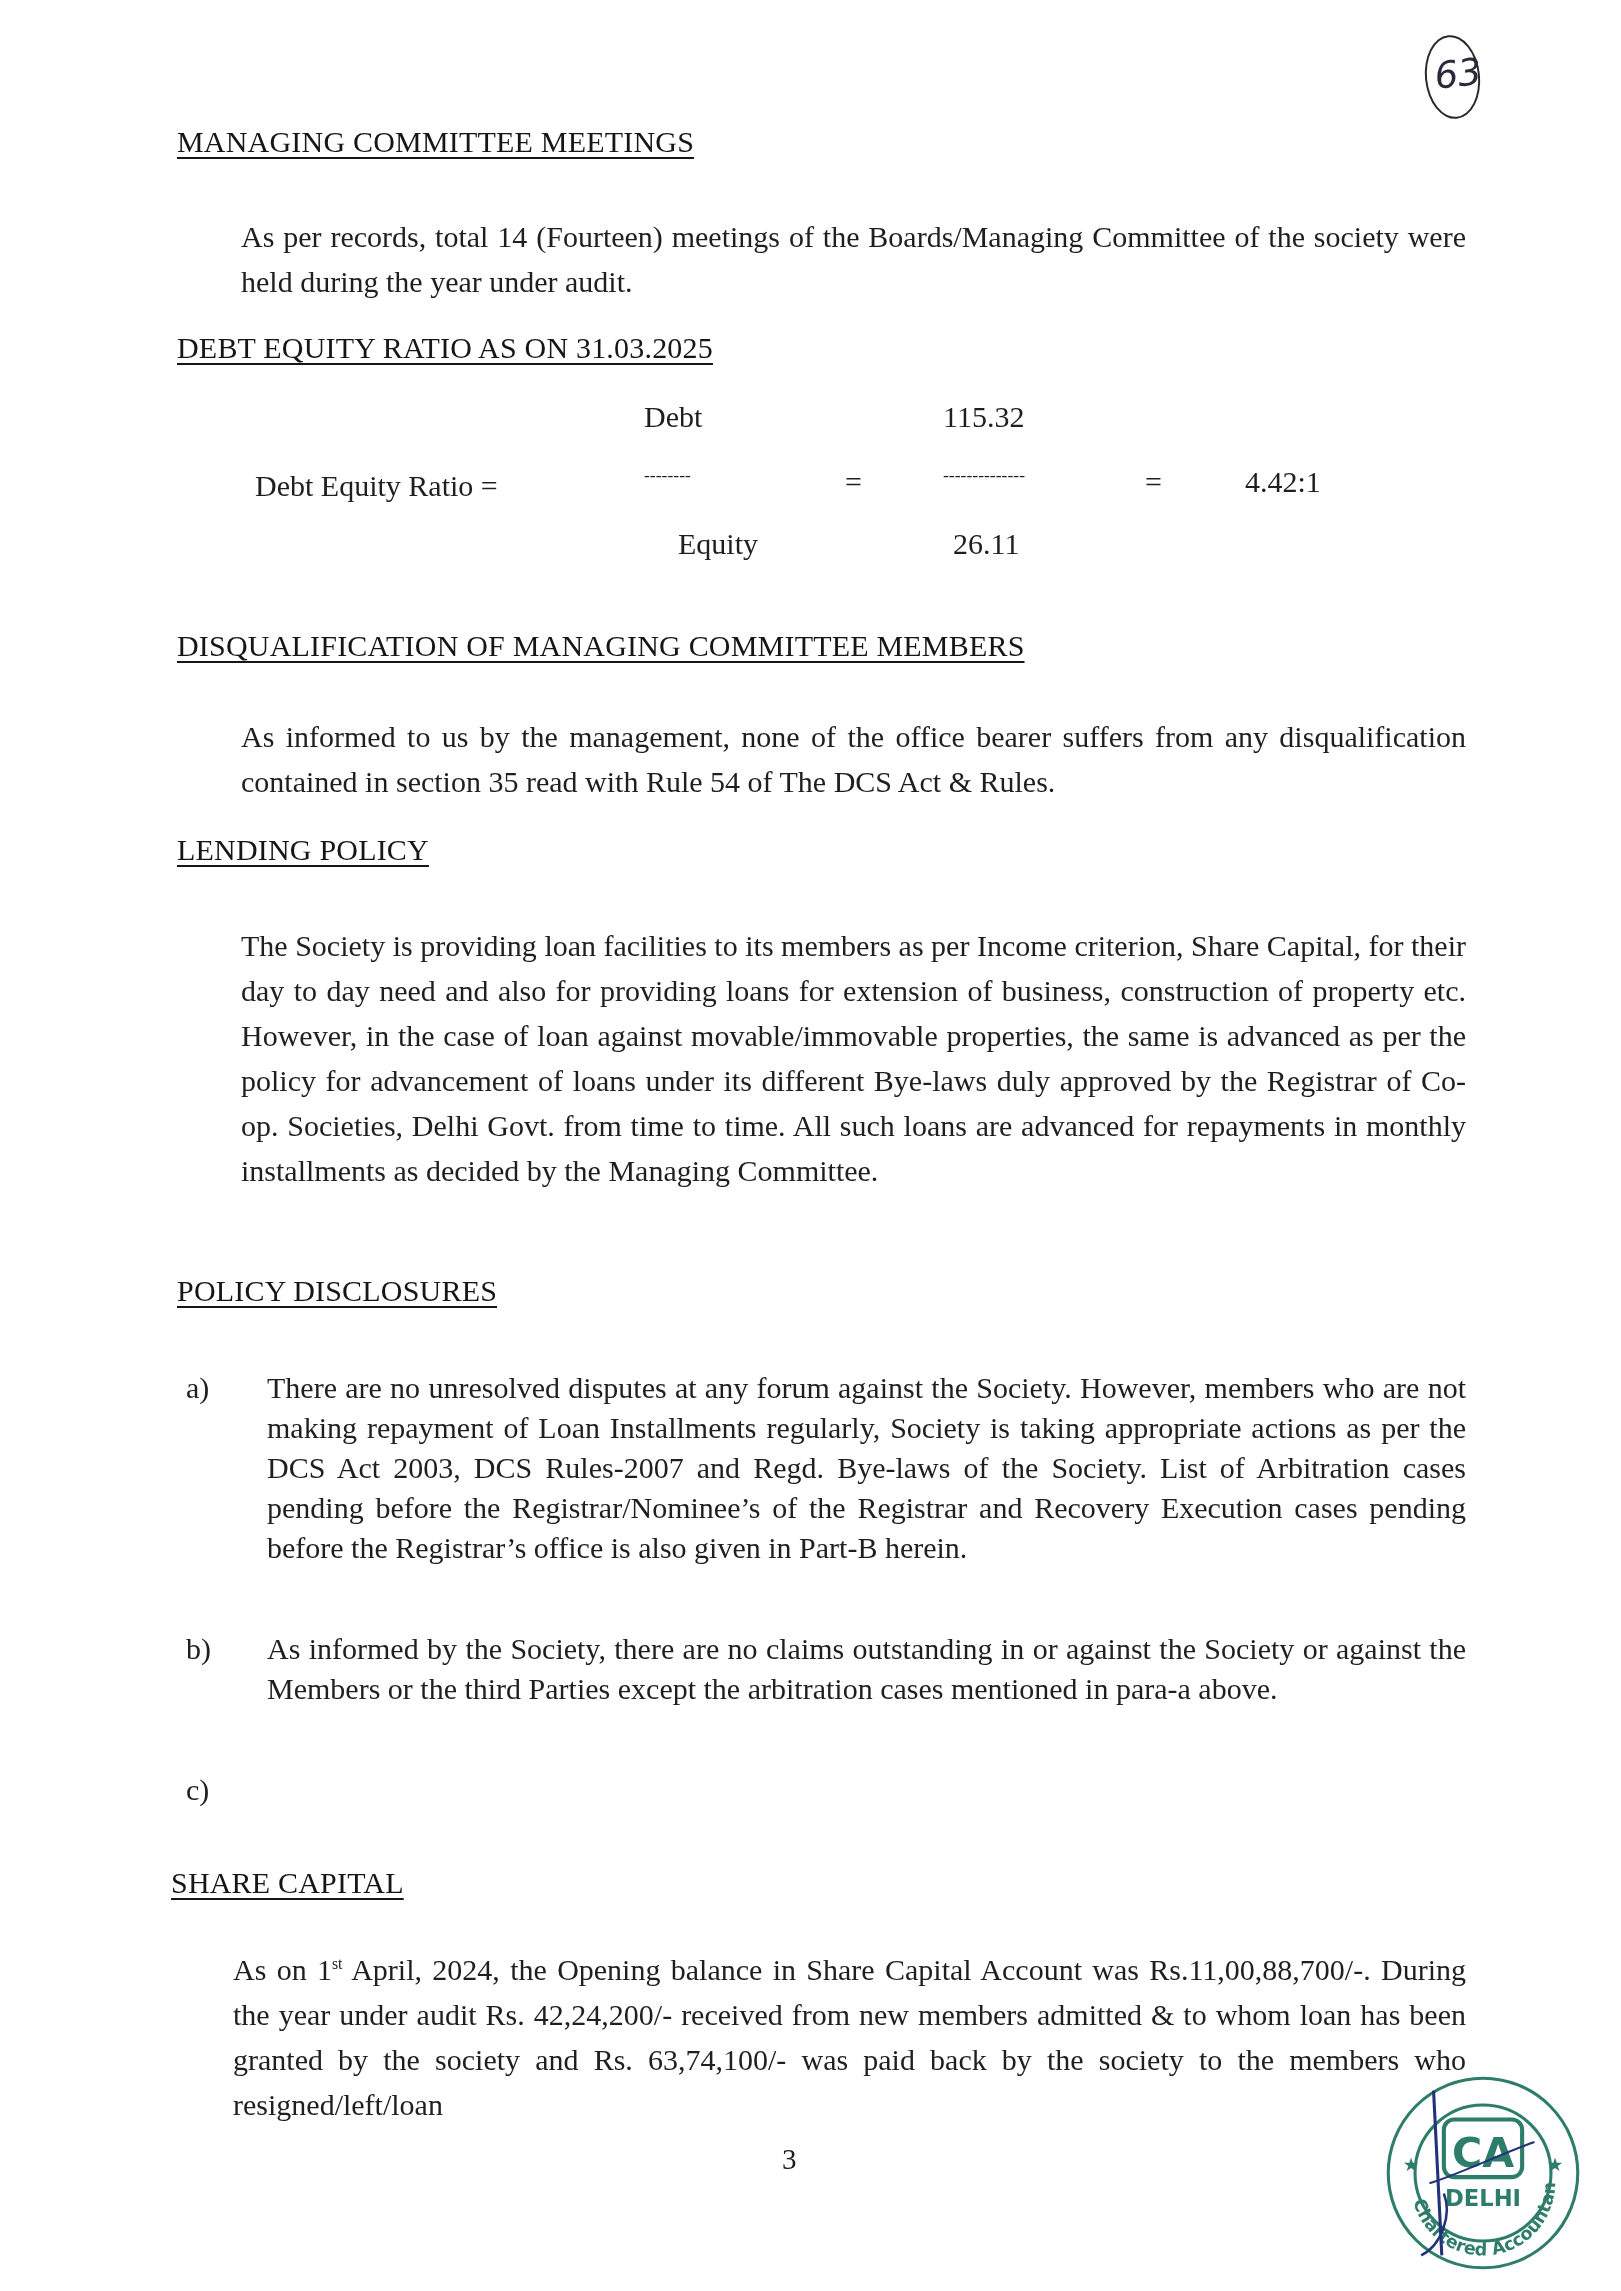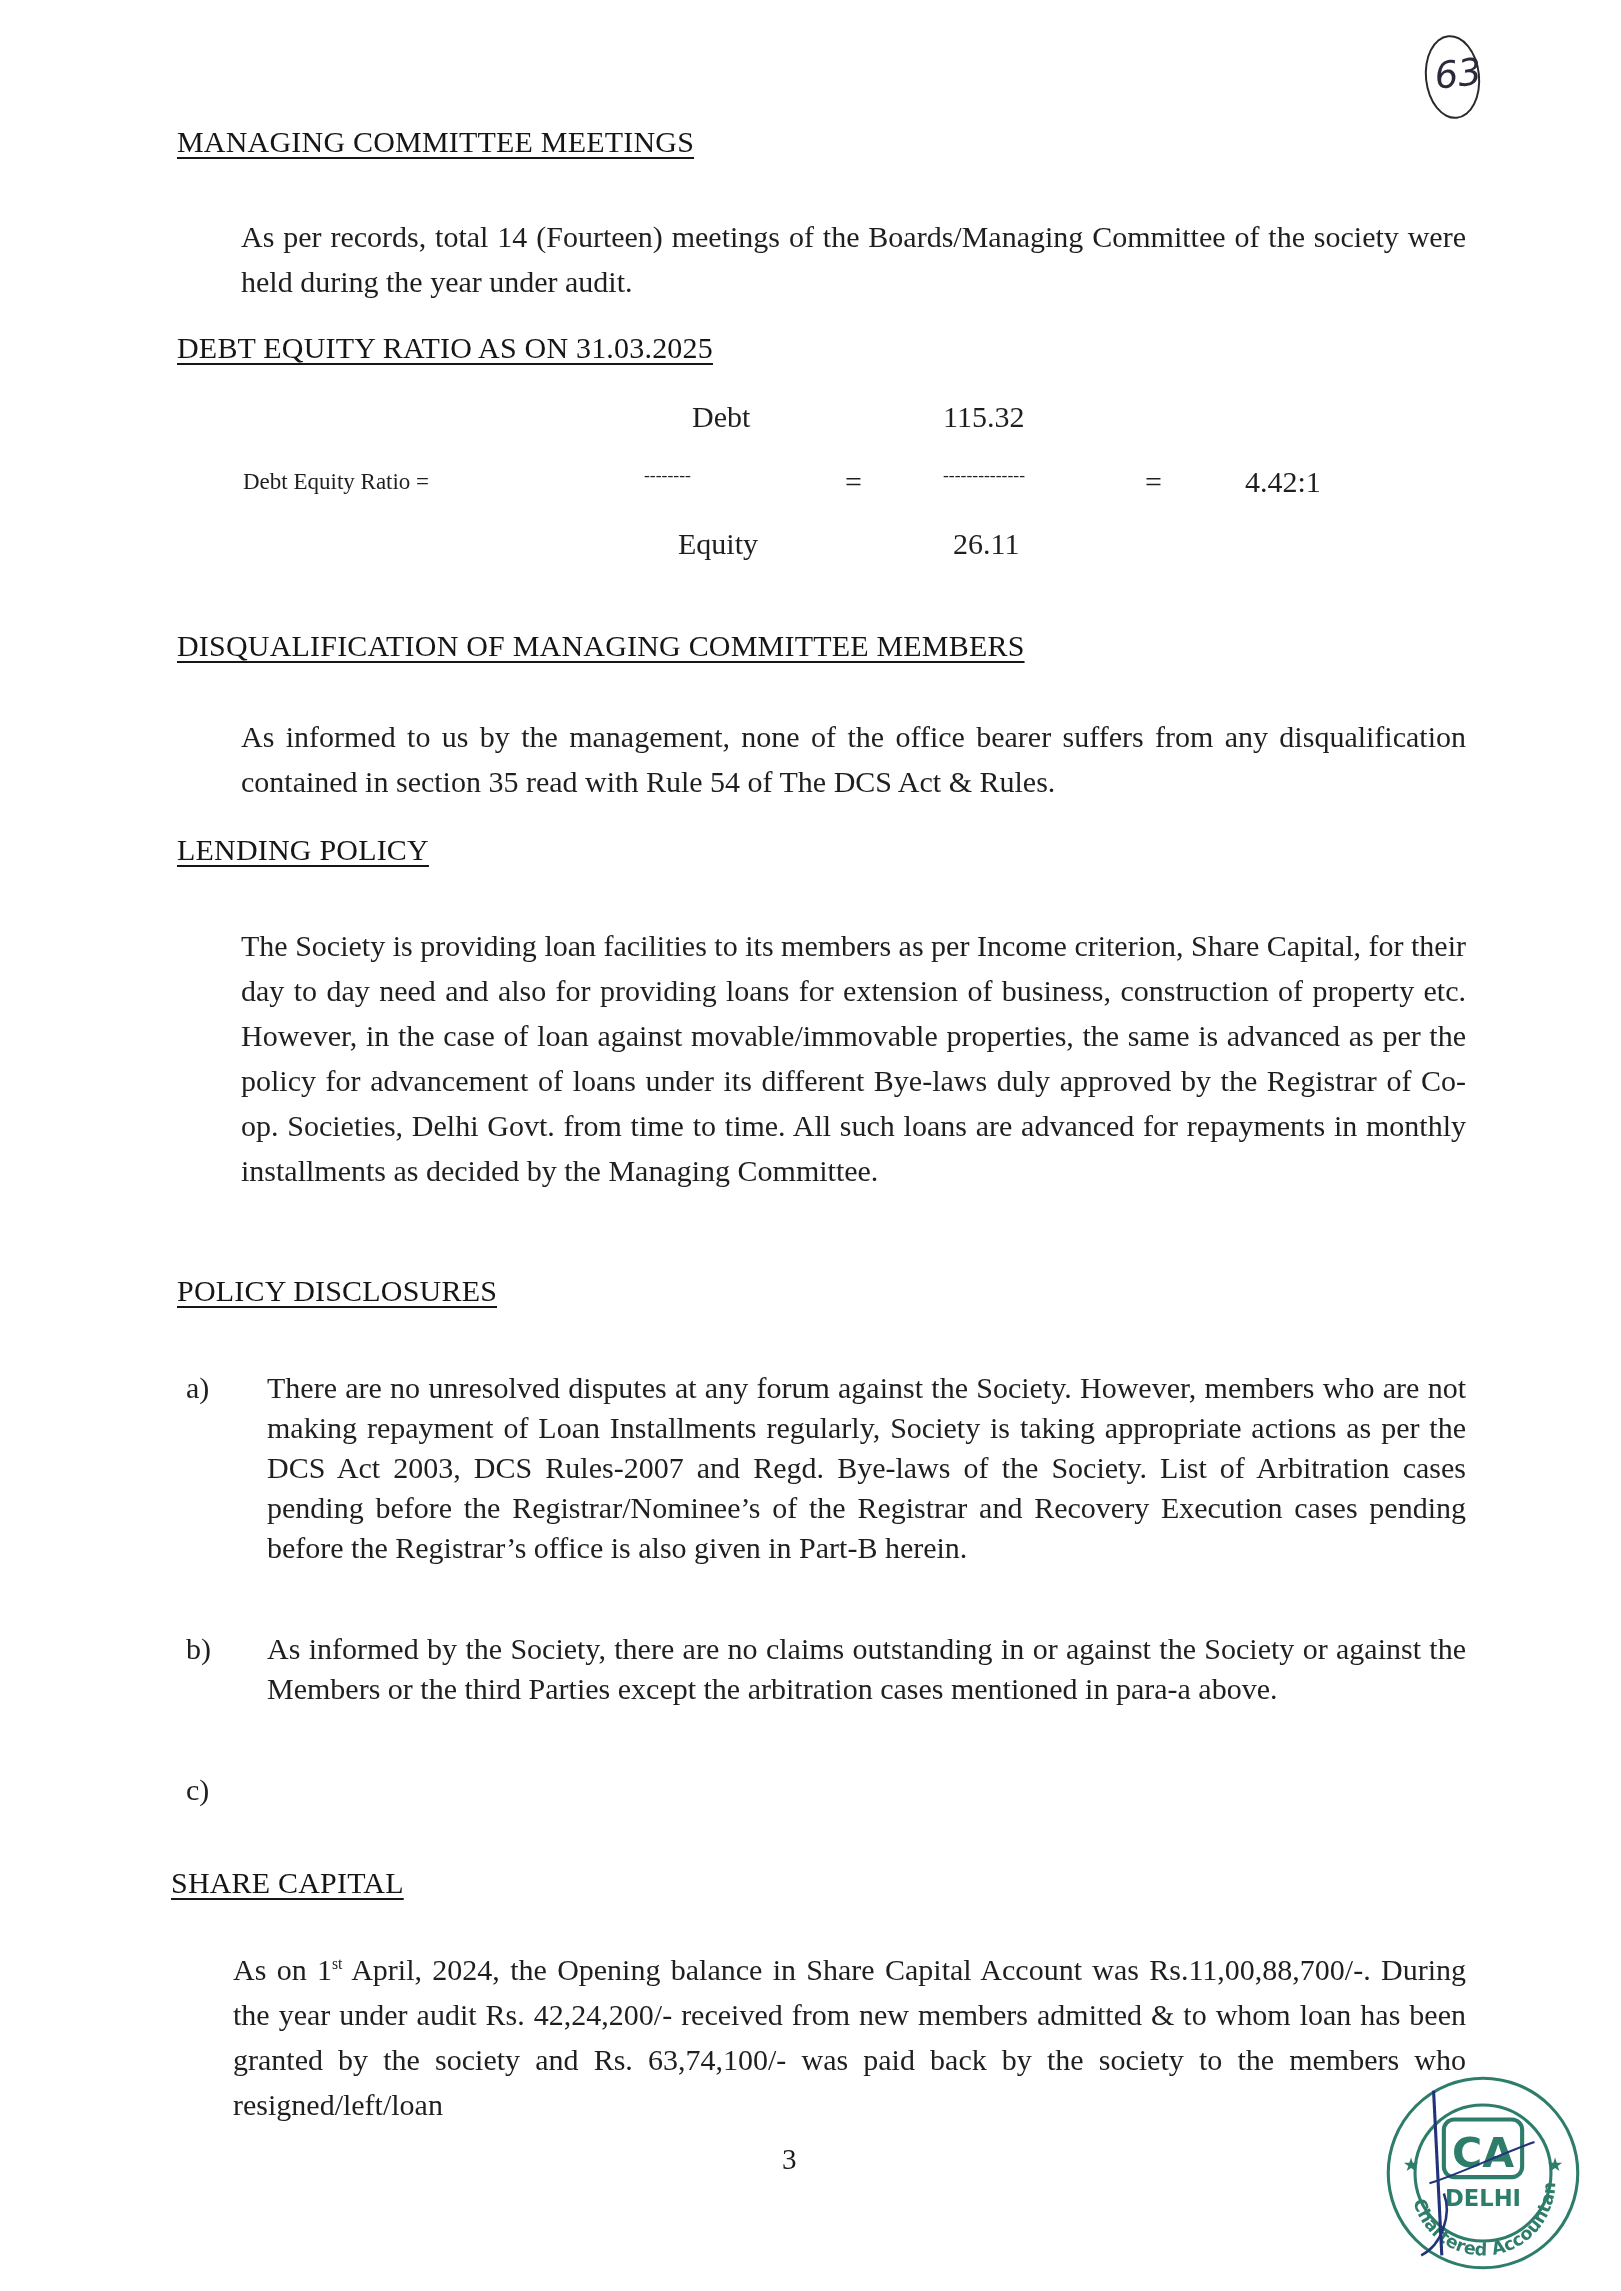--- a/index.html
+++ b/index.html
@@ -7,42 +7,42 @@
          font-family:"Liberation Serif","DejaVu Serif",serif; color:#1c1c1c; }
   .heading { position:absolute; left:143px; font-size:30px; letter-spacing:0.2px;
              text-decoration:underline; text-decoration-thickness:2px; text-underline-offset:4.9px;
              white-space:nowrap; color:#161616;margin-left:34px; }
   .para { position:absolute; left:241px; width:1225px; font-size:30px; line-height:45px;
           text-align:justify; text-align-last:left; color:#1f1f1f; }
   .list-item { position:absolute; left:186px; width:1280px; font-size:30px; line-height:40px; color:#1f1f1f; }
   .list-item .marker { position:absolute; left:0; top:0; width:49px; }
   .list-item .text { position:absolute; left:51px; right:0; text-align:justify; text-align-last:left;margin-left:30px; }
   .ratio-cell { position:absolute; font-size:30px; white-space:nowrap; color:#1f1f1f; }
-  .ratio-label { font-size:23px; }
+  .ratio-label { font-size:30px;margin-left:12px; }
   .page-mark { position:absolute; left:1425px; top:35px; width:51px; height:80px;
                border:2px solid #2a2a2a; border-radius:50%; transform:rotate(-6deg); }
   .page-mark span { position:absolute; left:7.8px; top:15.7px; font-family:"DejaVu Sans",sans-serif;
                     font-style:italic; font-size:37px; color:#2a2a3a; }
   .page-number { position:absolute; left:782px; top:2143px; font-size:29px; }
   .stamp { position:absolute; left:1380px; top:2070px; width:206px; height:206px; }
   .stamp svg { width:100%; height:100%; }
 </style>
 </head>
 <body>
 
 <div class="page-mark">
   <span>63</span>
 </div>
 
 <div class="heading" style="top:125px;">MANAGING COMMITTEE MEETINGS</div>
 <div class="para" style="top:214px;">As per records, total 14 (Fourteen) meetings of the Boards/Managing Committee of the society were held during the year under audit.</div>
 
 <div class="heading" style="top:331px;">DEBT EQUITY RATIO AS ON 31.03.2025</div>
 <div>
-  <div class="ratio-cell" style="left:644px; top:400px;margin-left:48px;">Debt</div>
+  <div class="ratio-cell" style="left:644px; top:400px;">Debt</div>
   <div class="ratio-cell" style="left:943px; top:400px;">115.32</div>
   <div class="ratio-cell ratio-label" style="left:243px; top:469px;">Debt Equity Ratio =</div>
   <div class="ratio-cell" style="left:644px; top:465px; font-size:17.6px;">--------</div>
   <div class="ratio-cell" style="left:845px; top:465px;">=</div>
   <div class="ratio-cell" style="left:943px; top:465px; font-size:17.6px;">--------------</div>
   <div class="ratio-cell" style="left:1145px; top:465px;">=</div>
   <div class="ratio-cell" style="left:1245px; top:465px;">4.42:1</div>
   <div class="ratio-cell" style="left:678px; top:527px;">Equity</div>
   <div class="ratio-cell" style="left:953px; top:527px;">26.11</div>
 </div>

